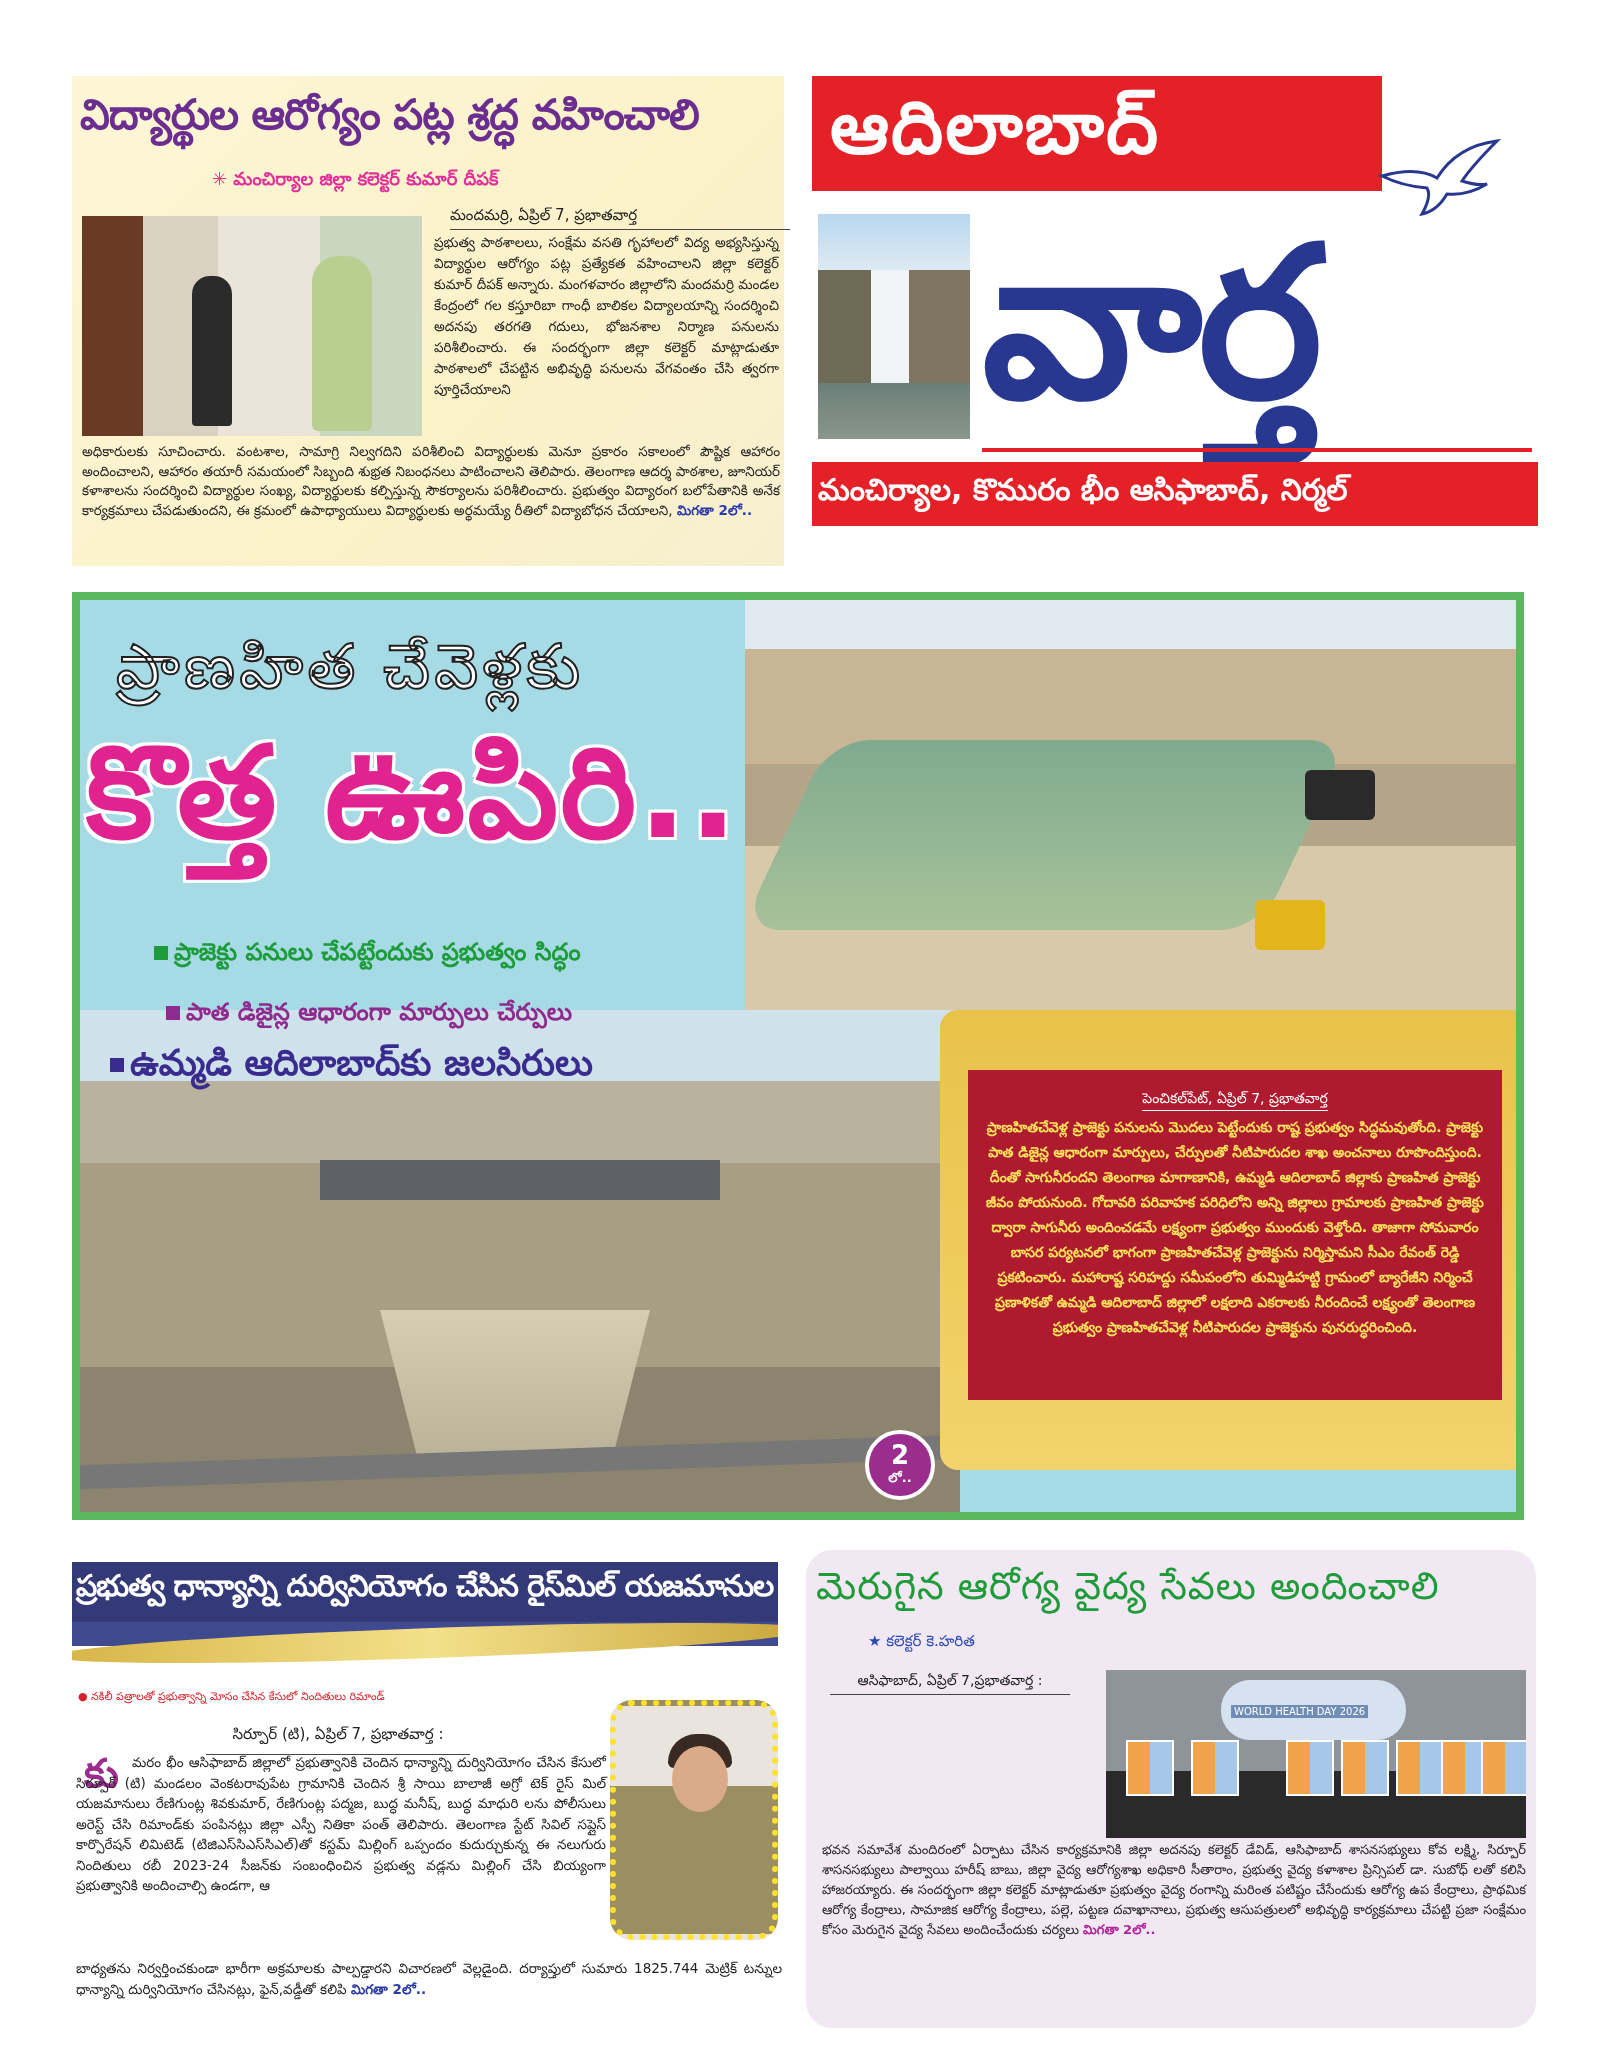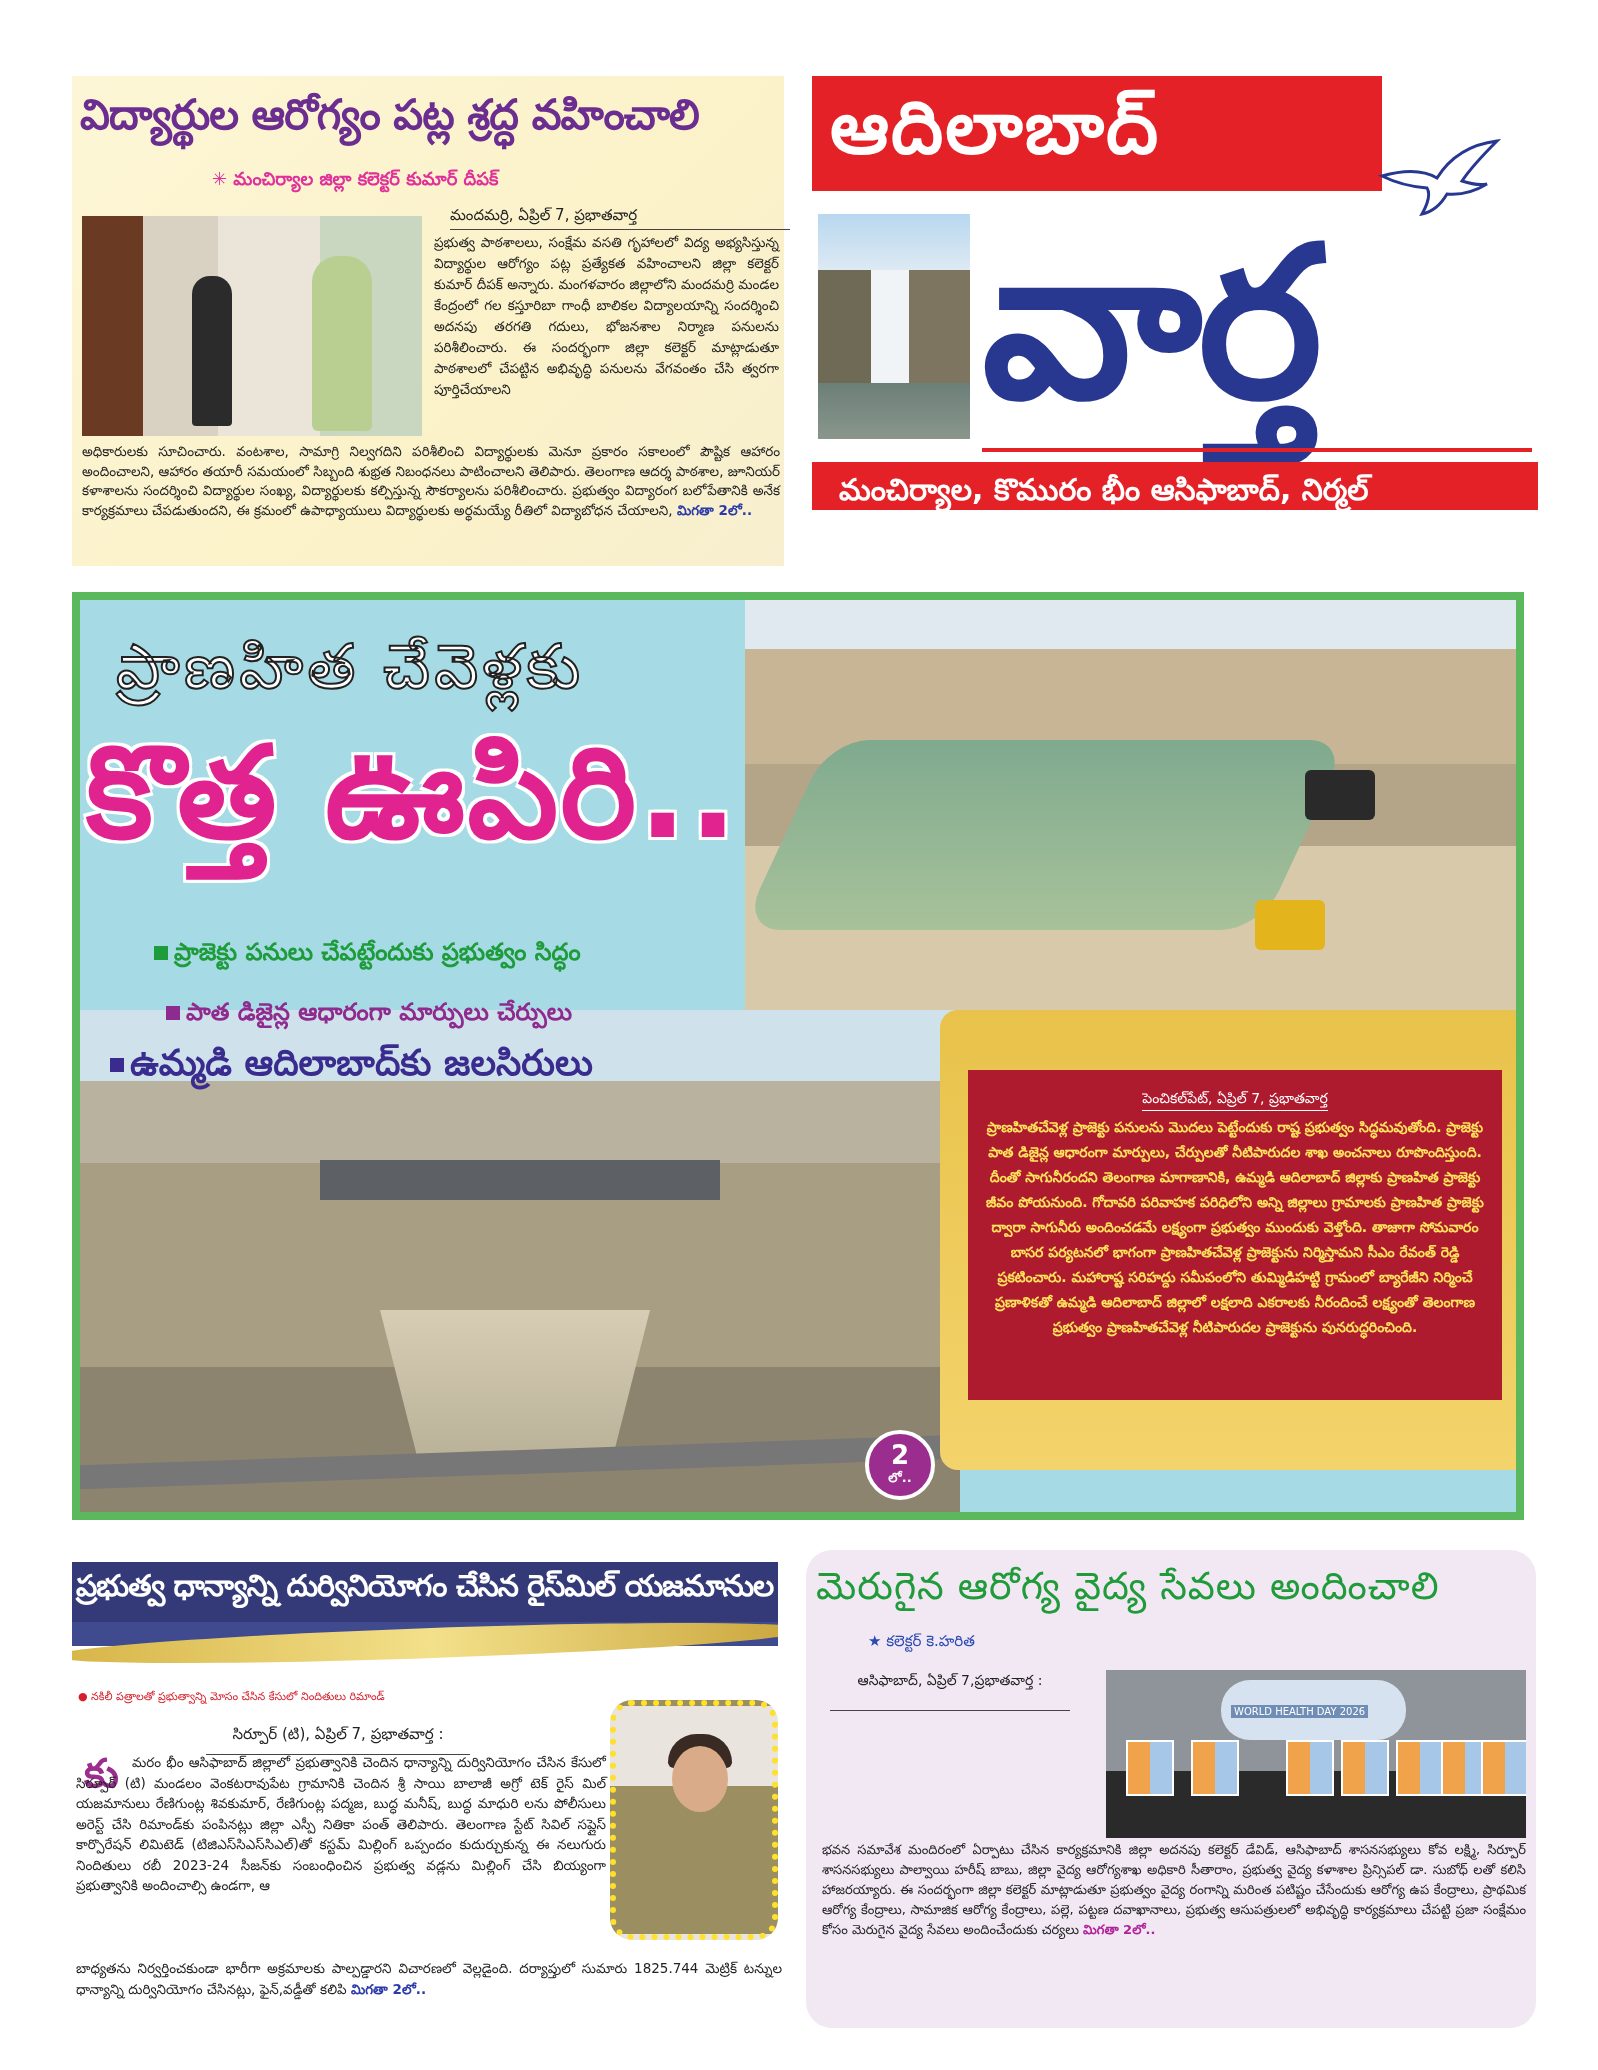--- a/index.html
+++ b/index.html
@@ -22,21 +22,21 @@
   
   #masthead { left: 812px; top: 76px; width: 726px; height: 486px; }
   #masthead .red-top { position: absolute; left: 0; top: 0; width: 570px; height: 115px; background: #e32127; }
   #masthead .red-top span { position: absolute; left: 18px; top: 8px; font-size: 74px; font-weight: bold; color: #fff; letter-spacing: 2px; white-space: nowrap; }
   #masthead .dove { position: absolute; left: 565px; top: 60px; width: 130px; height: 80px; }
   #masthead .waterfall { position: absolute; left: 6px; top: 138px; width: 152px; height: 225px; background: linear-gradient(90deg, #6f6a55 0 35%, #f1f4f7 35% 60%, #7d7560 60% 100%); overflow: hidden; }
   #masthead .waterfall .sky { position: absolute; left: 0; top: 0; width: 100%; height: 25%; background: linear-gradient(180deg, #b8d7ef, #ddeaf3); }
   #masthead .waterfall .pool { position: absolute; left: 0; bottom: 0; width: 100%; height: 25%; background: linear-gradient(180deg, #6b7f78, #8a968c); }
   #masthead .brand { position: absolute; left: 170px; top: 128px; width: 560px; height: 250px; font-size: 210px; font-weight: bold; color: #283891; line-height: 240px; white-space: nowrap; letter-spacing: -4px; }
   #masthead .underline { position: absolute; left: 170px; top: 372px; width: 550px; height: 4px; background: #e32127; }
-  #masthead .region { position: absolute; left: 0; top: 386px; width: 726px; height: 48px; background: #e32127; color: #fff; font-size: 30px; font-weight: bold; padding: 10px 27px; white-space: nowrap; }
+  #masthead .region { position: absolute; left: 0; top: 386px; width: 726px; height: 64px; background: #e32127; color: #fff; font-size: 30px; font-weight: bold; padding: 10px 6px; white-space: nowrap; }
   #masthead .dateband { position: absolute; left: 0; top: 450px; width: 726px; height: 56px; background: #fff200; color: #111; font-size: 24px; font-weight: bold; padding: 10px 12px; }
 
   
   #lead { left: 72px; top: 592px; width: 1452px; height: 928px; border: 8px solid #5cb85c; background: #a6dbe6; overflow: hidden; }
   #lead .canal-photo { position: absolute; left: 665px; top: 0; width: 775px; height: 410px; background: linear-gradient(180deg, #dfe9ef 0 12%, #c7b596 12% 40%, #b5a588 40% 60%, #d8c9ab 60% 100%); overflow: hidden; }
   #lead .canal-photo .water { position: absolute; left: 40px; top: 140px; width: 520px; height: 190px; background: linear-gradient(180deg, #7faa8e, #a8c29a); transform: skewX(-25deg); border-radius: 40px; }
   #lead .canal-photo .excavator { position: absolute; left: 560px; top: 170px; width: 70px; height: 50px; background: #2a2a2a; border-radius: 6px; }
   #lead .canal-photo .loader { position: absolute; left: 510px; top: 300px; width: 70px; height: 50px; background: #e3b41c; border-radius: 6px; }
   #lead .kicker { position: absolute; left: 36px; top: 30px; font-size: 62px; color: #fff; -webkit-text-stroke: 2px #222; font-weight: normal; letter-spacing: 4px; white-space: nowrap; }
   #lead .mainhead { position: absolute; left: 6px; top: 118px; font-size: 128px; font-weight: bold; color: #e0238f; letter-spacing: 2px; white-space: nowrap; text-shadow: 3px 3px 0 #fff, -3px -3px 0 #fff, 3px -3px 0 #fff, -3px 3px 0 #fff; }
@@ -67,21 +67,21 @@
   #art3 .body { position: absolute; left: 4px; top: 190px; width: 530px; font-size: 13.5px; line-height: 20.5px; text-align: justify; color: #222; text-indent: 56px; }
   #art3 .body-full { position: absolute; left: 4px; top: 396px; width: 706px; font-size: 13.5px; line-height: 20.5px; text-align: justify; color: #222; }
   #art3 .officer { position: absolute; left: 538px; top: 138px; width: 168px; height: 240px; border: 6px dotted #ffe02a; border-radius: 22px; background: linear-gradient(180deg, #e9e5de 0 35%, #9b8f62 35% 100%); overflow: hidden; }
   #art3 .officer .face { position: absolute; left: 56px; top: 40px; width: 56px; height: 66px; border-radius: 50%; background: #d9ab89; }
   #art3 .officer .hair { position: absolute; left: 52px; top: 28px; width: 64px; height: 34px; border-radius: 30px 30px 6px 6px; background: #3a2a24; }
 
   
   #art4 { left: 806px; top: 1550px; width: 730px; height: 478px; background: #f1e8f4; border-radius: 26px; }
   #art4 .headline { position: absolute; left: 10px; top: 14px; font-size: 38px; color: #1f9b3a; white-space: nowrap; letter-spacing: 1px; }
   #art4 .byline { position: absolute; left: 62px; top: 82px; font-size: 15px; font-weight: normal; color: #2b4ab3; }
-  #art4 .dateline { position: absolute; left: 24px; top: 122px; width: 240px; font-size: 14px; color: #222; border-bottom: 1px solid #444; padding-bottom: 18px; text-align: center; }
+  #art4 .dateline { position: absolute; left: 24px; top: 122px; width: 240px; font-size: 14px; color: #222; border-bottom: 1px solid #444; padding-bottom: 2px; text-align: center; }
   #art4 .body-left { position: absolute; left: 16px; top: 146px; width: 272px; font-size: 13px; line-height: 20px; text-align: justify; color: #222; }
   #art4 .photo { position: absolute; left: 300px; top: 120px; width: 420px; height: 168px; background: linear-gradient(180deg, #8f949a 0 60%, #2a2a2a 60% 100%); overflow: hidden; }
   #art4 .photo .screen { position: absolute; left: 115px; top: 10px; width: 185px; height: 60px; background: #d6e2ef; border-radius: 29px; }
   #art4 .photo .screen span { font-size: 10px; color: #fff; position: absolute; left: 10px; top: 25px; background: #6f8db5; padding: 1px 3px; }
   #art4 .photo .poster { position: absolute; top: 70px; width: 48px; height: 56px; background: linear-gradient(90deg, #f0a34a 50%, #a7c7e8 50%); border: 2px solid #fff; }
   #art4 .body-full { position: absolute; left: 16px; top: 290px; width: 704px; font-size: 13px; line-height: 20px; text-align: justify; color: #222; }
 </style>
 </head>
 <body>
 

